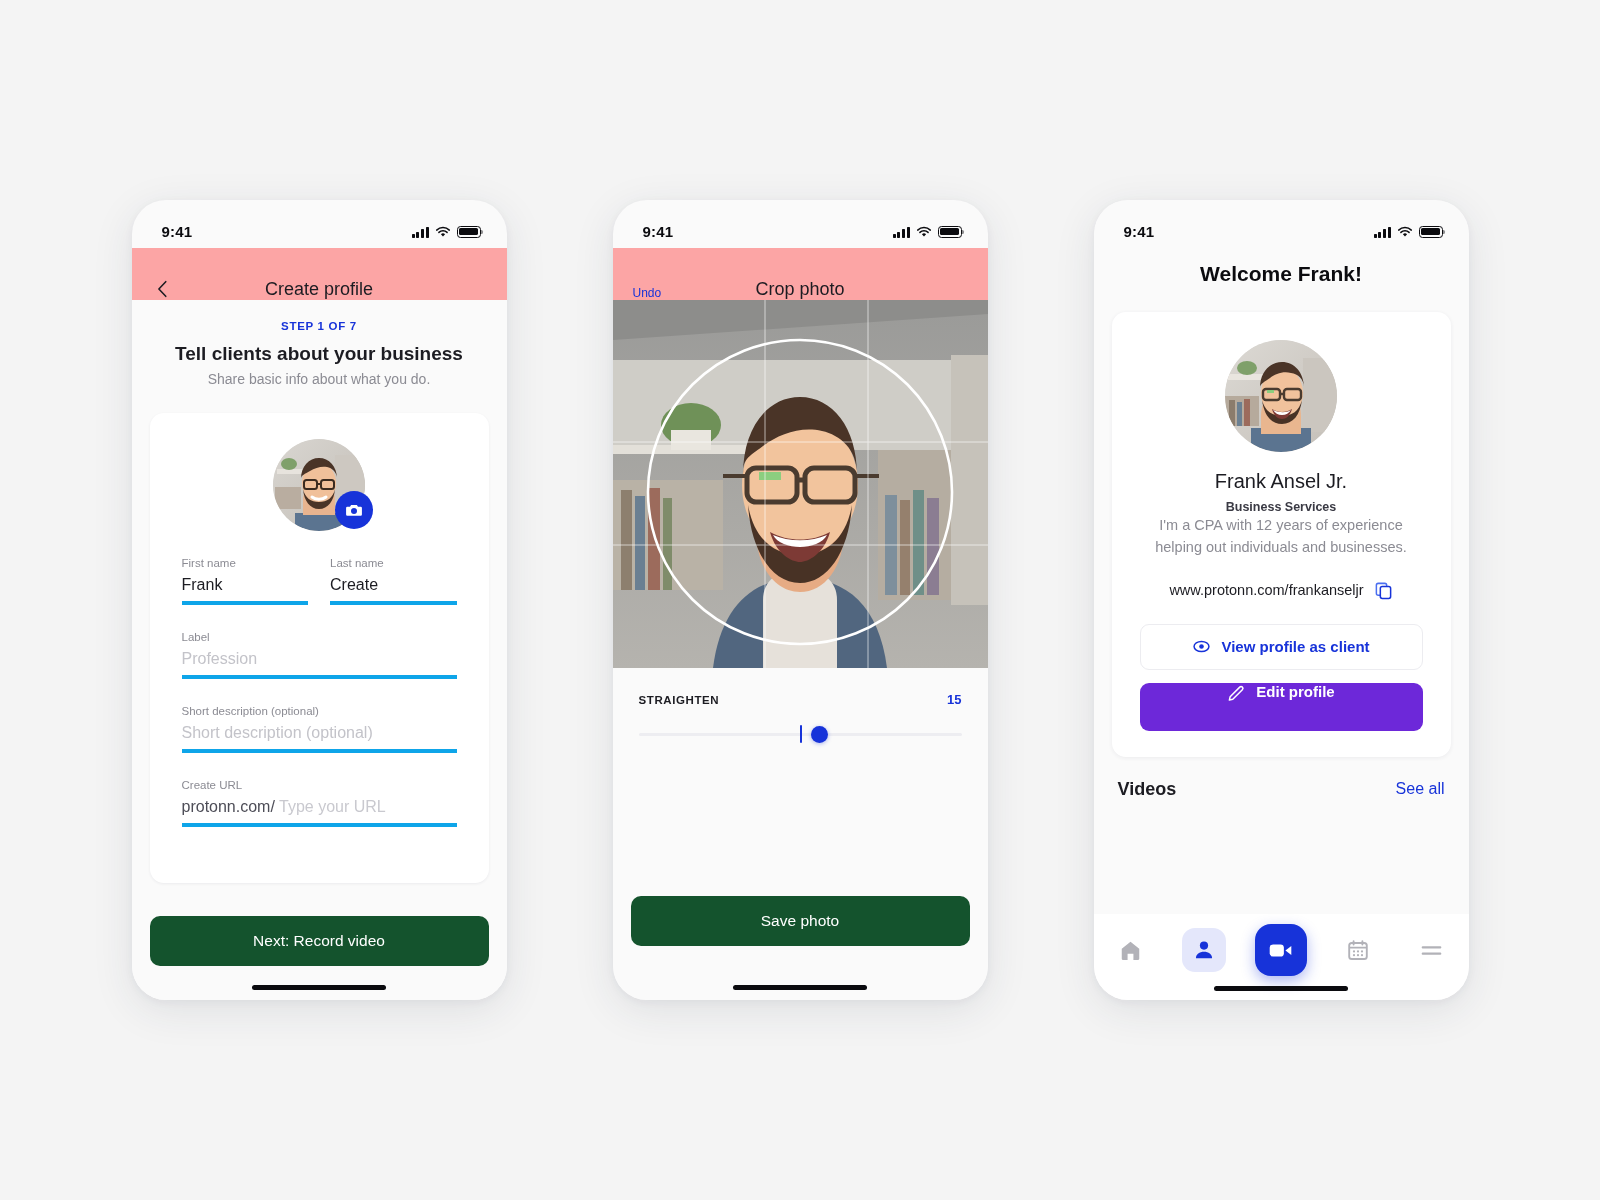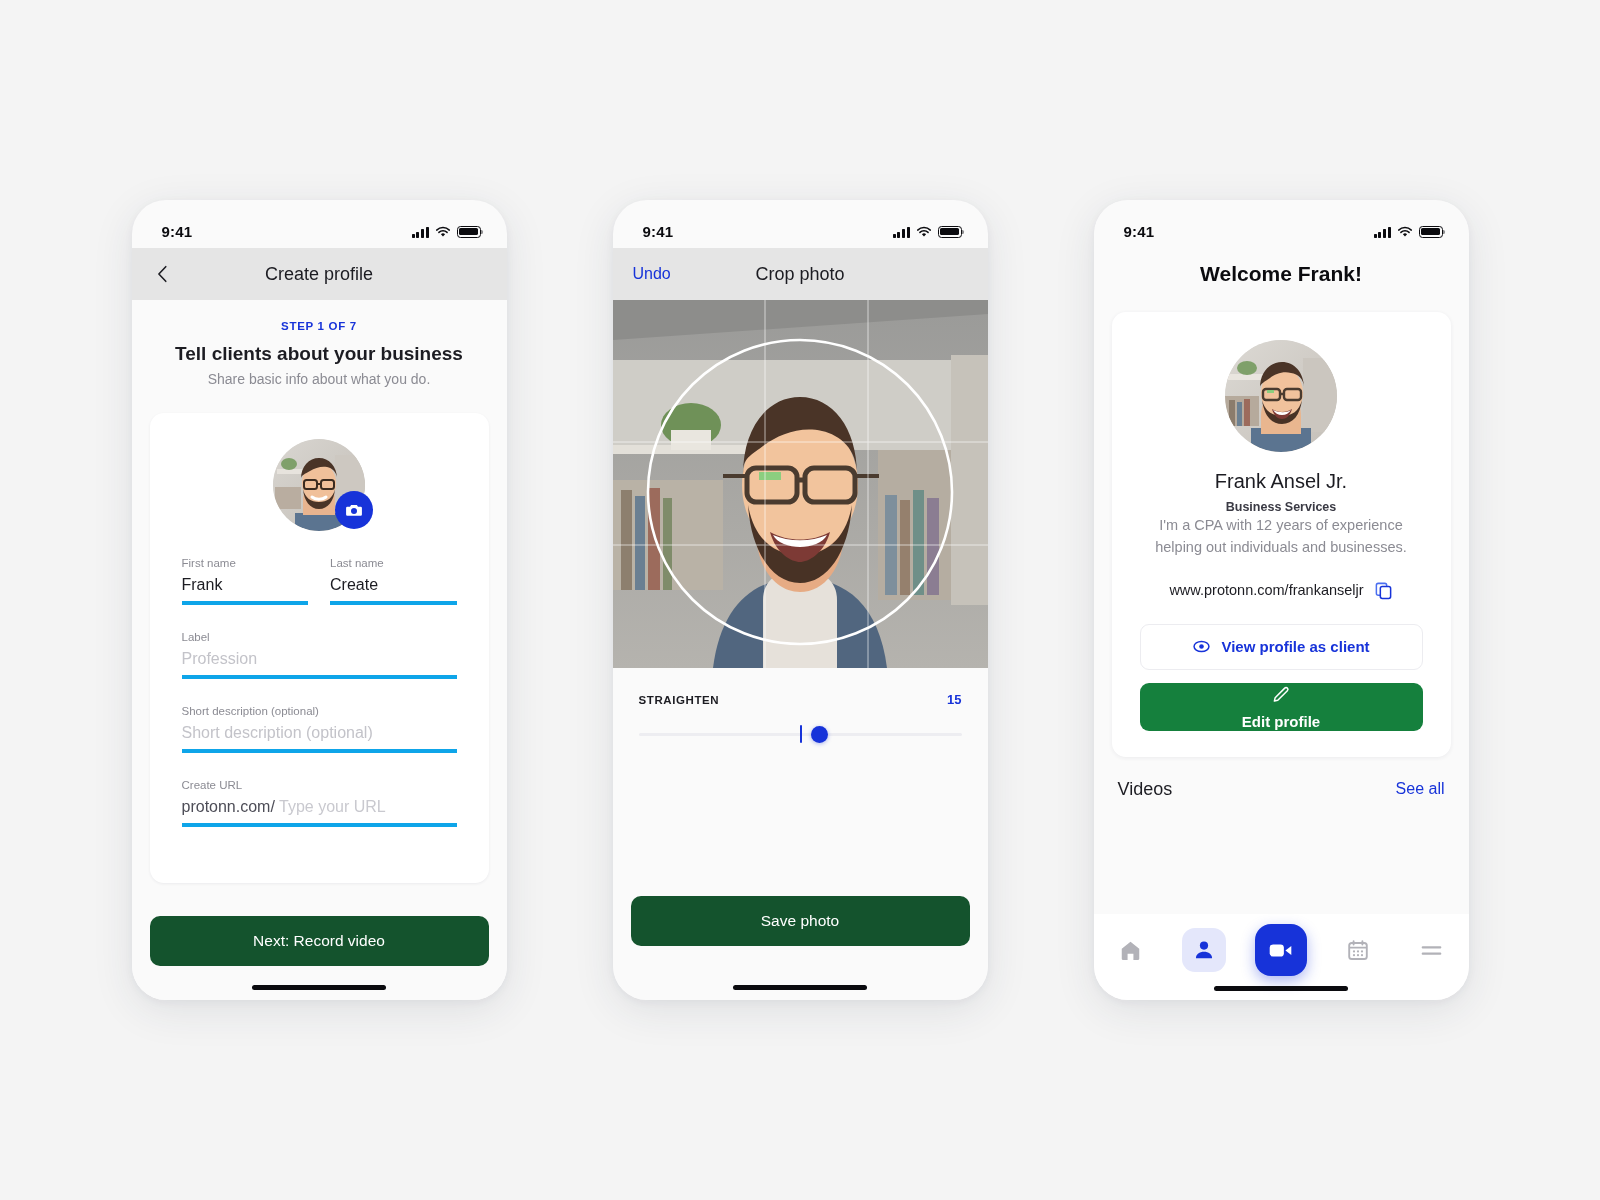--- a/index.html
+++ b/index.html
@@ -50,29 +50,29 @@
     position: relative; padding: 1.4px;
   }
   .batt span { display:block; height: 100%; width: 100%; background: #0b0b0f; border-radius: 1.6px; }
   .batt::after {
     content:''; position:absolute; right:-3.4px; top: 3.2px;
     width: 2px; height: 4.6px; background: rgba(11,11,15,.45); border-radius: 0 1.5px 1.5px 0;
   }
 
   
   .navbar {
-    height: 52px; background: #e5e5e5;
-    display: flex; align-items: center; position: relative;
+    height: 52px; background: #fca5a5;
+    display: flex; align-items: flex-end; position: relative;
     padding: 0 20px;
   }
   .nav-title {
     position: absolute; left: 0; right: 0; text-align: center;
     font-size: 18px; color: #1c1c22; pointer-events: none;
   }
-  .nav-left { font-size: 16px; color: #1733d9; z-index: 2; cursor: pointer; }
+  .nav-left { font-size: 12px; color: #1733d9; z-index: 2; cursor: pointer; }
   .back-chevron {
     width: 22px; height: 22px; display:block; z-index: 2; cursor: pointer;
   }
 
   
   .p1-body { background: #fafafa; height: calc(100% - 100px); position: relative; }
   .step-label {
     text-align:center; margin-top: 20px;
     font-size: 11.5px; font-weight: bold; letter-spacing: .7px; color: #1733d9;
   }
@@ -180,30 +180,30 @@
   .p3-url { font-size: 14.5px; color: #1c1c22; }
   .copy-btn { cursor: pointer; display:flex; }
   .btn-outline {
     display:flex; align-items:center; justify-content:center; gap: 10px;
     height: 46px; margin-top: 24px;
     border: 1px solid #ececf0; border-radius: 9px;
     color: #1733d9; font-size: 15px; font-weight: bold; cursor: pointer;
     background: #fff;
   }
   .btn-primary {
-    display:flex; align-items:center; justify-content:center; gap: 10px;
+    display:flex; align-items:flex-start; justify-content:center; gap: 10px;
     height: 48px; margin-top: 13px;
-    background: #15803d; border-radius: 9px; border: none;
-    color: #fff; font-size: 15px; font-weight: bold; cursor: pointer; width:100%;flex-direction:column;
+    background: #6d28d9; border-radius: 9px; border: none;
+    color: #fff; font-size: 15px; font-weight: bold; cursor: pointer; width:100%;
   }
   .videos-row {
     display:flex; align-items:center; justify-content:space-between;
     margin: 22px 24px 0;
   }
-  .videos-title { font-size: 18px; font-weight: normal; color: #1c1c22; }
+  .videos-title { font-size: 18px; font-weight: bold; color: #1c1c22; }
   .see-all { font-size: 16px; color: #1733d9; cursor: pointer; }
 
   .tabbar {
     position: absolute; left: 0; right: 0; bottom: 0; height: 86px;
     background: #fff; display:flex; align-items: flex-start;
     justify-content: space-around; padding-top: 14px;
   }
   .tab { width: 44px; height: 44px; display:flex; align-items:center; justify-content:center;
          border-radius: 13px; cursor: pointer; }
   .tab.active-soft { background: #e4e7fb; }

